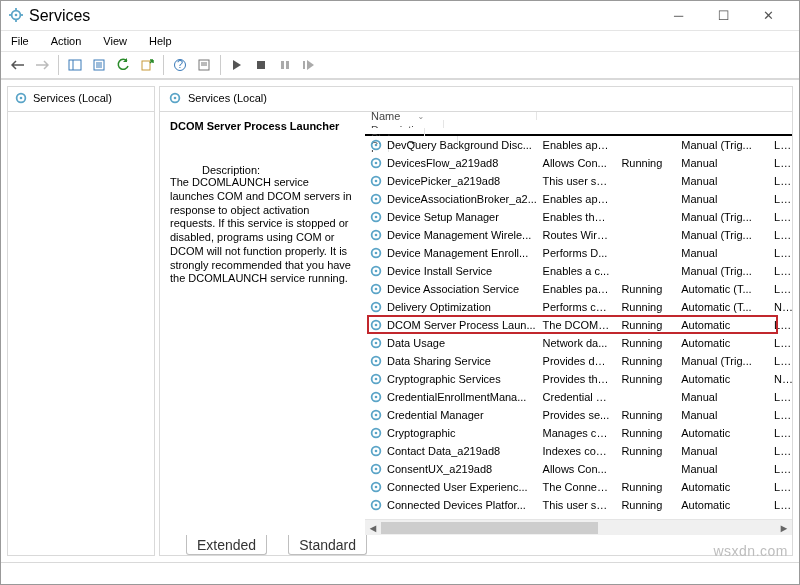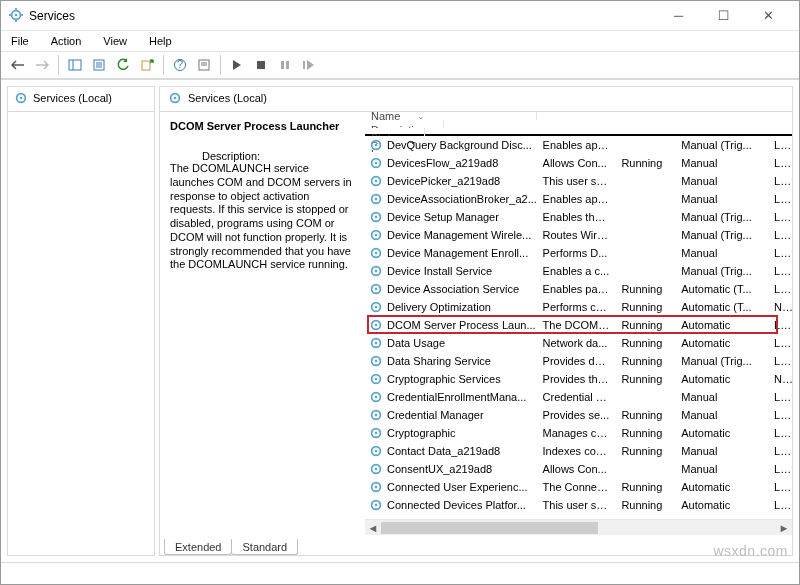--- a/index.html
+++ b/index.html
@@ -1,57 +1,57 @@
 <!DOCTYPE html>
 <html><head>
 <meta charset="utf-8">
 <style>
 * { margin: 0; padding: 0; box-sizing: border-box; font-family: "Segoe UI", Tahoma, sans-serif; font-size: 11px; }
 body { background: #fff; width: 800px; height: 585px; overflow: hidden; border: 1px solid #999; display: flex; flex-direction: column; }
 
 .titlebar { height: 30px; display: flex; align-items: center; padding: 0 8px; border-bottom: 1px solid #e5e5e5; }
 .titlebar .appicon { margin-right: 6px; }
-.titlebar .title { font-size: 12px; color: #000; text-align: center; }
+.titlebar .title { font-size: 16px; color: #000; text-align: center; }
 .titlebar .winctrls { margin-left: auto; display: flex; }
 .titlebar .winctrls span { width: 45px; height: 30px; display: flex; align-items: center; justify-content: center; color: #555; font-size: 13px; }
 
 .menubar { height: 20px; display: flex; align-items: center; padding: 0 6px; gap: 14px; color: #000; }
 .menubar span { padding: 2px 4px; }
 
 .toolbar { height: 28px; display: flex; align-items: center; padding: 2px 6px; border-bottom: 1px solid #d9d9d9; border-top: 1px solid #e5e5e5; gap: 2px; }
 .tsep { width: 1px; height: 20px; background: #ccc; margin: 0 3px; }
 .tbtn { width: 22px; height: 22px; display: flex; align-items: center; justify-content: center; color: #555; border: 1px solid transparent; }
 .tbtn svg { display: block; }
 
 .bodyrow { flex: 1; display: flex; min-height: 0; border-top: 1px solid #d9d9d9; padding: 6px; gap: 4px; background:#fff; }
 .treepane { width: 148px; border: 1px solid #d9d9d9; }
 .treehead { display: flex; align-items: center; gap: 5px; padding: 4px 6px 6px; background: #fff; border-bottom: 1px solid #d9d9d9;}
 .mainpane { flex: 1; border: 1px solid #d9d9d9; display: flex; flex-direction: column; min-width: 0; }
 .mainhead { display:flex; align-items:center; gap:6px; padding:4px 8px 6px; border-bottom:1px solid #d9d9d9;}
 .split { flex:1; display:flex; min-height:0; }
 .details { width: 205px; padding: 8px 10px; font-size: 11px; color:#333; }
-.details .svc-title { font-weight: bold; color:#000; margin-bottom: 18px;}
+.details .svc-title { font-weight: bold; color:#000; margin-bottom: 32px;}
 .details .desc-lbl { color:#000;padding-left:32px; }
 .details .desc-txt { color:#000; line-height:1.25; }
 .listwrap { flex:1; display:flex; flex-direction:column; min-width:0; position:relative; }
 .colheads { display:flex; border-bottom: 2px solid #000000; height:24px; align-items:flex-start; color:#444; padding-right:16px;flex-direction:column;}
 .colheads .col { border-right:1px solid #e5e5e5; padding:4px 6px; overflow:hidden; white-space:nowrap; text-overflow:ellipsis; }
 .c-name{width:172px;display:flex;align-items:center;gap:4px;} .c-desc{width:79px;} .c-stat{width:60px;} .c-start{width:93px;} .c-log{width:24px;}
 .rows { flex:1; overflow-y:auto; overflow-x:hidden; position:relative;}
 .row { display:flex; height:18px; align-items:center; padding-right:0; }
 .row .cell { padding:0 6px; overflow:hidden; white-space:nowrap; text-overflow:ellipsis; }
 .row .c-name { display:flex; align-items:center; gap:4px; padding-left:4px;}
 .gear { width:14px; height:14px; flex-shrink:0; }
 .hl { position:absolute; left:2px; right:14px; border:2px solid #c1272d; height:19px; pointer-events:none; }
 .hscroll { height:16px; border-top:1px solid #e5e5e5; display:flex; align-items:center; background:#f0f0f0;}
 .hscroll .lar,.hscroll .rar{width:16px;text-align:center;color:#666;}
 .hscroll .track{flex:1;position:relative;height:16px;}
 .hscroll .thumb{position:absolute;left:0;width:55%;top:2px;bottom:2px;background:#cdcdcd;}
 .tabs { display:flex; padding-left:4px; height:20px; align-items:flex-end; }
-.tab { border:1px solid #bfbfbf; border-top:none; padding:2px 10px 1px; font-size:11px; background:#fff; color:#333; border-radius:0 0 3px 3px; margin-right:-1px;}
+.tab { border:1px solid #bfbfbf; border-top:none; padding:2px 10px 1px; font-size:14px; background:#fff; color:#333; border-radius:0 0 3px 3px; margin-right:-1px;margin-left:22px;}
 .statusbar { height:22px; border-top:1px solid #d9d9d9; }
 .watermark{position:absolute;right:12px;bottom:26px;color:#bdbdbd;font-size:14px;letter-spacing:0.5px;pointer-events:none;}
 .sortarrow{color:#888;font-size:8px;}
 </style>
 </head>
 <body>
 
 <div class="titlebar">
   <span class="appicon">
     <svg class="gear" viewBox="0 0 16 16">

